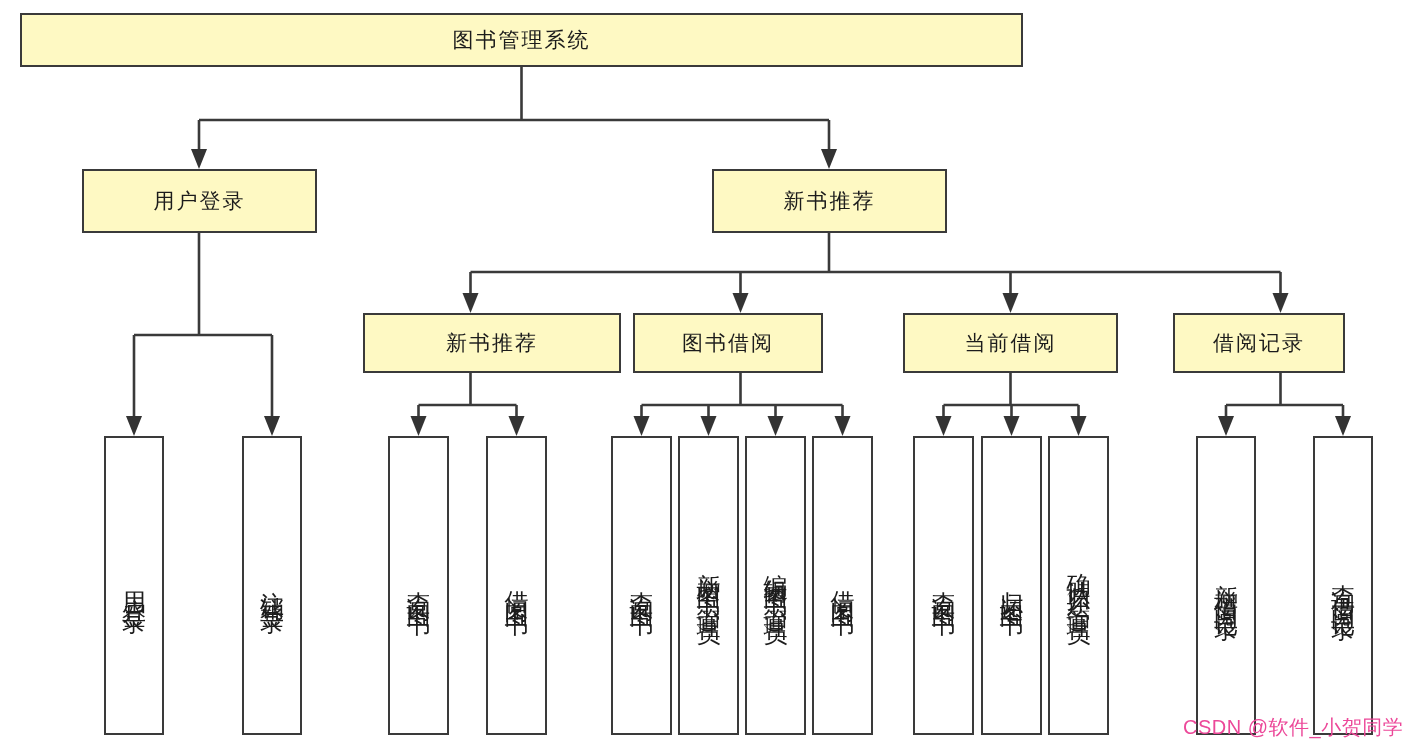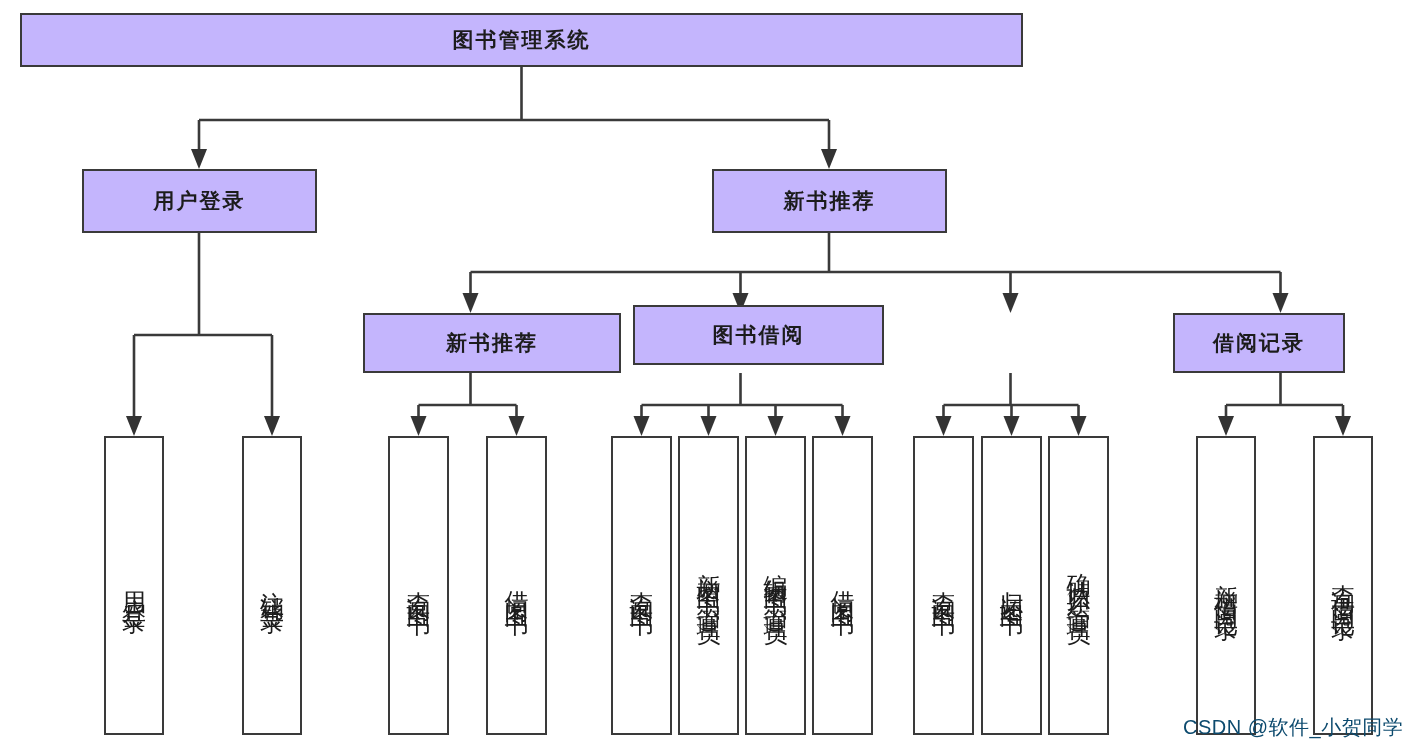--- a/index.html
+++ b/index.html
@@ -19,29 +19,28 @@
   .wires path {
     fill: none;
     stroke: #3a3a3a;
     stroke-width: 2.6;
   }
   .wires polygon { fill: #333333; stroke: none; }
   .node {
     position: absolute;
     box-sizing: border-box;
     border: 2.6px solid #3a3a3a;
-    background: #c4b5fd;
+    background: #fef9c3;
     display: flex;
     align-items: center;
     justify-content: center;
     font-size: 21px;
     letter-spacing: 2px;
     color: #1c1c1c;
     white-space: nowrap;
-    font-weight: bold;
   }
   .leaf {
     position: absolute;
     box-sizing: border-box;
     border: 2.6px solid #3a3a3a;
     background: #ffffff;
     display: flex;
     align-items: center;
     justify-content: center;
   }
@@ -52,21 +51,21 @@
     letter-spacing: 7px;
     color: #1c1c1c;
     line-height: 1;
   }
   .watermark {
     position: absolute;
     left: 1183px;
     top: 714px;
     font-size: 20px;
     letter-spacing: 0.5px;
-    color: #0c4a6e;
+    color: #ec4899;
     z-index: 10;
     white-space: nowrap;
   }
 </style>
 </head>
 <body>
 
 <div class="stage">
 
   <svg class="wires" viewBox="0 0 1405 747" xmlns="http://www.w3.org/2000/svg">
@@ -104,21 +103,22 @@
     <polygon points="1218,416 1234,416 1226,436"></polygon>
     <polygon points="1335,416 1351,416 1343,436"></polygon>
   </svg>
 
   <div class="node" style="left:20px; top:13px; width:1003px; height:54px;">图书管理系统</div>
 
   <div class="node" style="left:82px; top:169px; width:235px; height:64px;">用户登录</div>
   <div class="node" style="left:712px; top:169px; width:235px; height:64px;">新书推荐</div>
 
   <div class="node" style="left:363px; top:313px; width:258px; height:60px;">新书推荐</div>
-  <div class="node" style="left:633px; top:305px; width:251px; height:60px;">图书借阅</div>
+  <div class="node" style="left:633px; top:313px; width:190px; height:60px;">图书借阅</div>
+  <div class="node" style="left:903px; top:313px; width:215px; height:60px;">当前借阅</div>
   <div class="node" style="left:1173px; top:313px; width:172px; height:60px;">借阅记录</div>
 
   <div class="leaf" style="left:104px; top:436px; width:60px; height:299px;">
     <span>用户登录</span>
   </div>
   <div class="leaf" style="left:242px; top:436px; width:60px; height:299px;">
     <span>注销登录</span>
   </div>
 
   <div class="leaf" style="left:388px; top:436px; width:61px; height:299px;">

